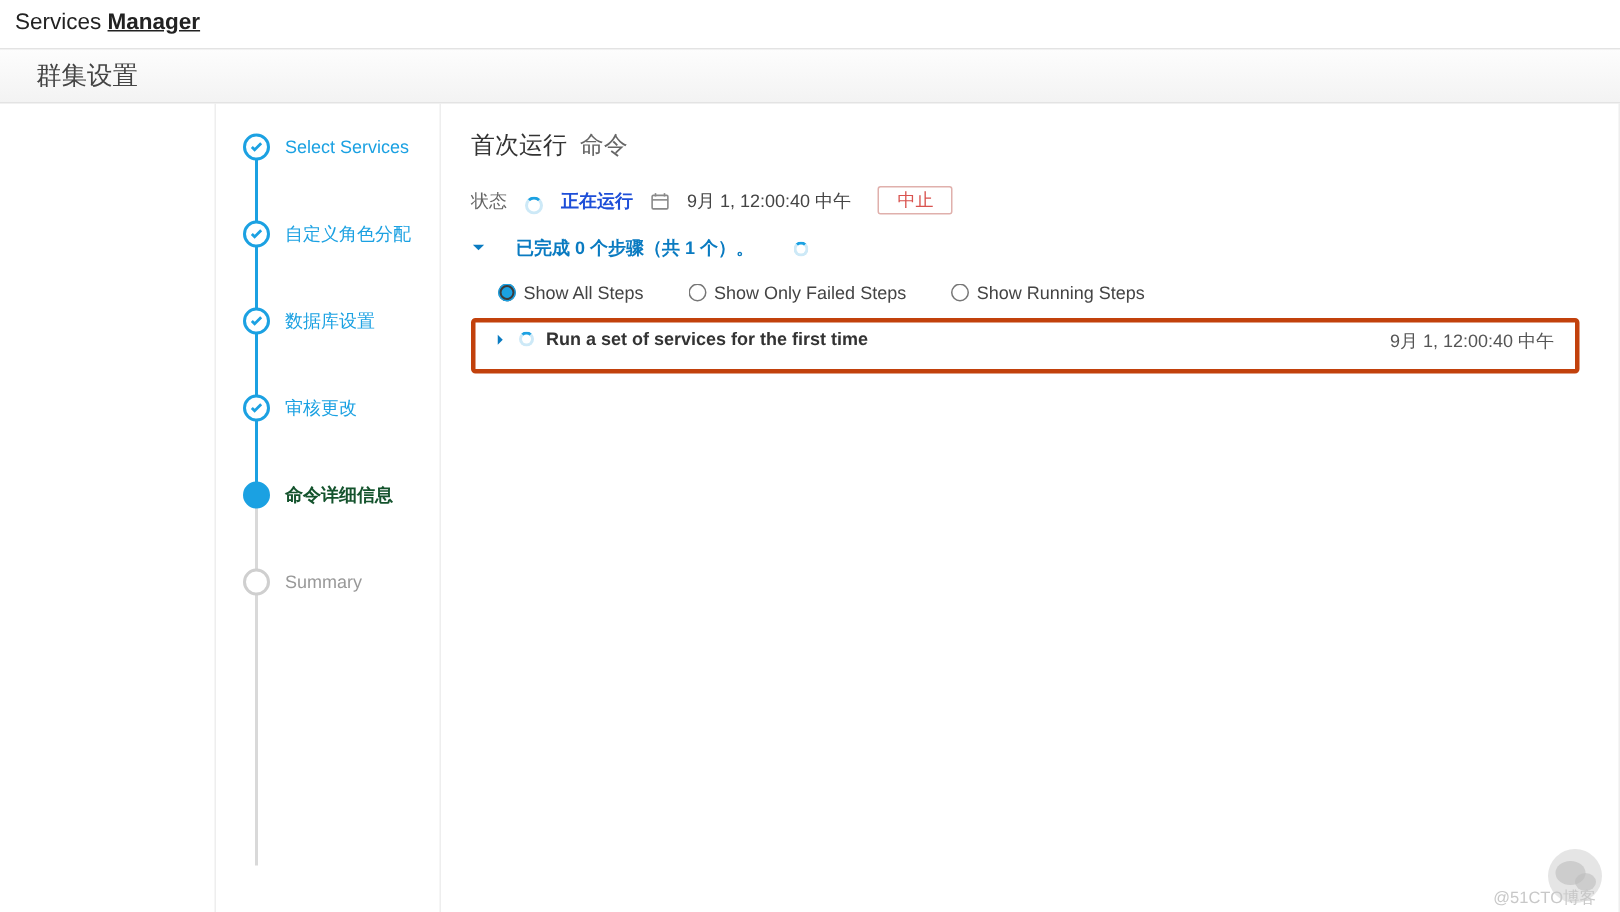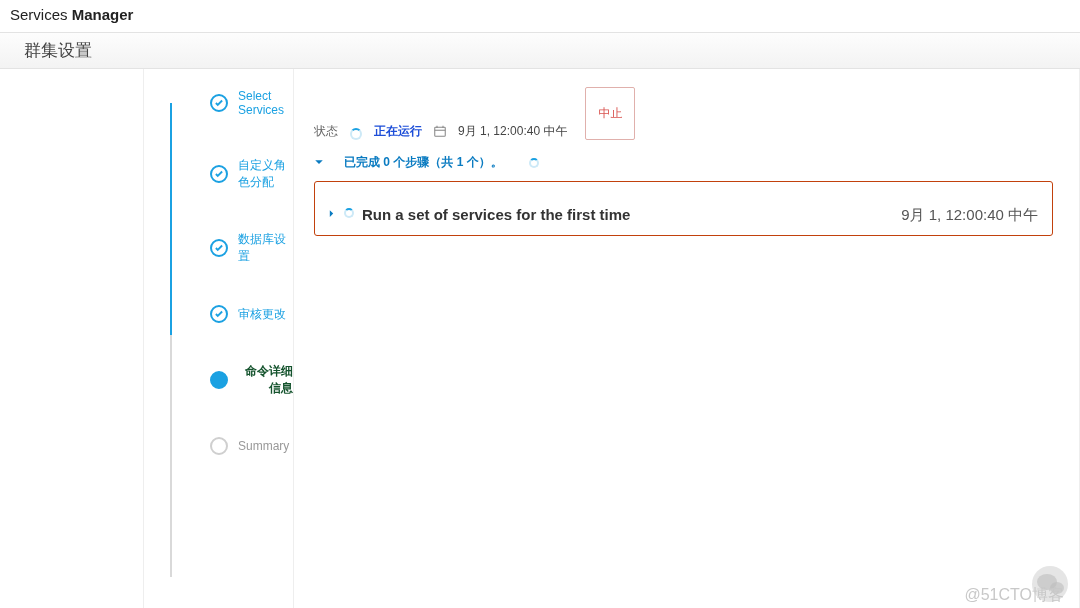--- a/index.html
+++ b/index.html
@@ -14,21 +14,21 @@
     position: relative;
   }
 
   .header-brand {
     height: 32px;
     padding: 6px 10px 0 10px;
     font-size: 15px;
     color: #222;
   }
   .header-brand .brand-light { font-weight: 300; }
-  .header-brand .brand-bold { font-weight: 600; }
+  .header-brand .brand-bold { font-weight: 600; text-decoration: underline; }
 
   .titlebar {
     border-top: 1px solid #e3e3e3;
     border-bottom: 1px solid #e3e3e3;
     background: #f4f4f4;
     background: linear-gradient(#fdfdfd,#f3f3f3);
     padding: 6px 24px;
     font-size: 17px;
     color: #444;
   }
@@ -69,21 +69,20 @@
     height: 232px; 
     background: #1ba1e2;
   }
   .step {
     position: relative;
     display: flex;
     align-items: center;
     gap: 10px;
     margin-bottom: 40px;
     cursor: pointer;
-    margin-left: 48px;
   }
   .step-dot {
     width: 18px; height: 18px;
     border-radius: 50%;
     background: #fff;
     border: 2px solid #1ba1e2;
     display: flex; align-items: center; justify-content: center;
     flex: 0 0 18px;
     z-index: 2;
   }
@@ -114,21 +113,21 @@
     display:inline-block; vertical-align:middle;
   }
   @keyframes spin { to { transform: rotate(360deg);} }
   .running-text { color:#1d4ed8; font-weight:600; font-size:12px;}
   .cal-icon { color:#888; font-size:13px; }
   .abort-btn {
     border:1px solid #d9534f22;
     border:1px solid #e0b0ac;
     color:#d9534f;
     background:#fff;
-    padding:17px 12px;
+    padding:0 12px;
     font-size:12px;
     border-radius:2px;
     cursor:pointer;
     margin-left:6px;
   }
 
   .progress-toggle {
     color:#0a7bc1; font-size:12px; font-weight:600;
     display:flex; align-items:center; gap:20px; margin-bottom:10px;
     cursor:pointer;
@@ -137,25 +136,25 @@
   .progress-toggle .dot-spinner { width:10px; height:10px; border:2px solid #cde9f7; border-top-color:#1ba1e2; border-radius:50%; animation:spin 1s linear infinite; margin-left:6px;}
 
   .filter-row {
     display:flex; gap:30px; padding:4px 0 10px 18px;
     font-size:12px; color:#444;
   }
   .filter-row label { display:flex; align-items:center; gap:5px; cursor:pointer;}
   .filter-row input[type=radio]{ accent-color:#1ba1e2; width:12px; height:12px;}
 
   .step-card {
-    border:1px solid #c2410c;
+    border:3px solid #c2410c;
     border-radius:3px;
-    padding:24px 14px 10px 12px;
+    padding:4px 14px 10px 12px;
     display:flex; align-items:flex-start; gap:8px;
-    font-size:15px;
+    font-size:12px;
   }
   .step-card .expand-chev { color:#0a7bc1; font-size:12px; margin-top:1px; cursor:pointer;}
   .step-card .mini-spin { width:10px; height:10px; border:2px solid #cde9f7; border-top-color:#1ba1e2; border-radius:50%; animation:spin 1s linear infinite; margin-top:2px;}
   .step-card .card-body { flex:1; }
   .step-card .card-title { font-weight:700; color:#333;}
   .step-card .card-sub { color:#555; margin-top:2px;}
   .step-card .card-time { color:#555; white-space:nowrap; }
 
   
   .watermark {
@@ -234,20 +233,24 @@
       <span class="step-label active">命令详细信息</span>
     </div>
 
     <div class="step" style="margin-bottom:0;">
       <span class="step-dot pending"></span>
       <span class="step-label pending">Summary</span>
     </div>
   </div>
 
   <div class="main">
+    <h2>
+      <span>首次运行</span>
+      <span class="sub">命令</span>
+    </h2>
 
     <div class="status-row">
       <span class="status-label">状态</span>
       <span class="spinner"></span>
       <span class="running-text">正在运行</span>
       <span class="cal-icon">
         <svg width="12" height="12" viewBox="0 0 16 16">
             <rect x="1" y="3" width="14" height="12" rx="1" fill="none" stroke="#888" stroke-width="1.4"></rect>
             <line x1="1" y1="7" x2="15" y2="7" stroke="#888" stroke-width="1.4"></line>
             <line x1="4" y1="1" x2="4" y2="4" stroke="#888" stroke-width="1.4"></line>
@@ -261,32 +264,46 @@
     <div class="progress-toggle">
       <span class="chev">
         <svg width="10" height="10" viewBox="0 0 16 16">
             <path fill="#0a7bc1" d="M2 5 l6 6 l6-6z"></path>
           </svg>
       </span>
       <span>已完成 0 个步骤（共 1 个）。</span>
       <span class="dot-spinner"></span>
     </div>
 
+    <div class="filter-row">
+      <label>
+        <input type="radio" name="f" checked="" style="">
+        <span>Show All Steps</span>
+      </label>
+      <label>
+        <input type="radio" name="f" style="">
+        <span>Show Only Failed Steps</span>
+      </label>
+      <label>
+        <input type="radio" name="f" style="">
+        <span>Show Running Steps</span>
+      </label>
+    </div>
 
     <div class="step-card">
       <span class="expand-chev">
         <svg width="9" height="9" viewBox="0 0 16 16">
             <path fill="#0a7bc1" d="M5 2 l6 6 l-6 6z"></path>
           </svg>
       </span>
       <span class="mini-spin"></span>
       <div class="card-body">
         <div class="card-title">Run a set of services for the first time</div>
       </div>
       <div class="card-time">9月 1, 12:00:40 中午</div>
     </div>
   </div>
 </div>
 
 <div class="watermark">
   <span class="wechat"></span>
 </div>
-<div class="credit2" style="bottom:2px; right:16px; position:absolute; font-size:16px; color:#c8c8c8;">@51CTO博客</div>
+<div class="credit2" style="bottom:2px; right:16px; position:absolute; font-size:11px; color:#c8c8c8;">@51CTO博客</div>
 
 </body></html>

